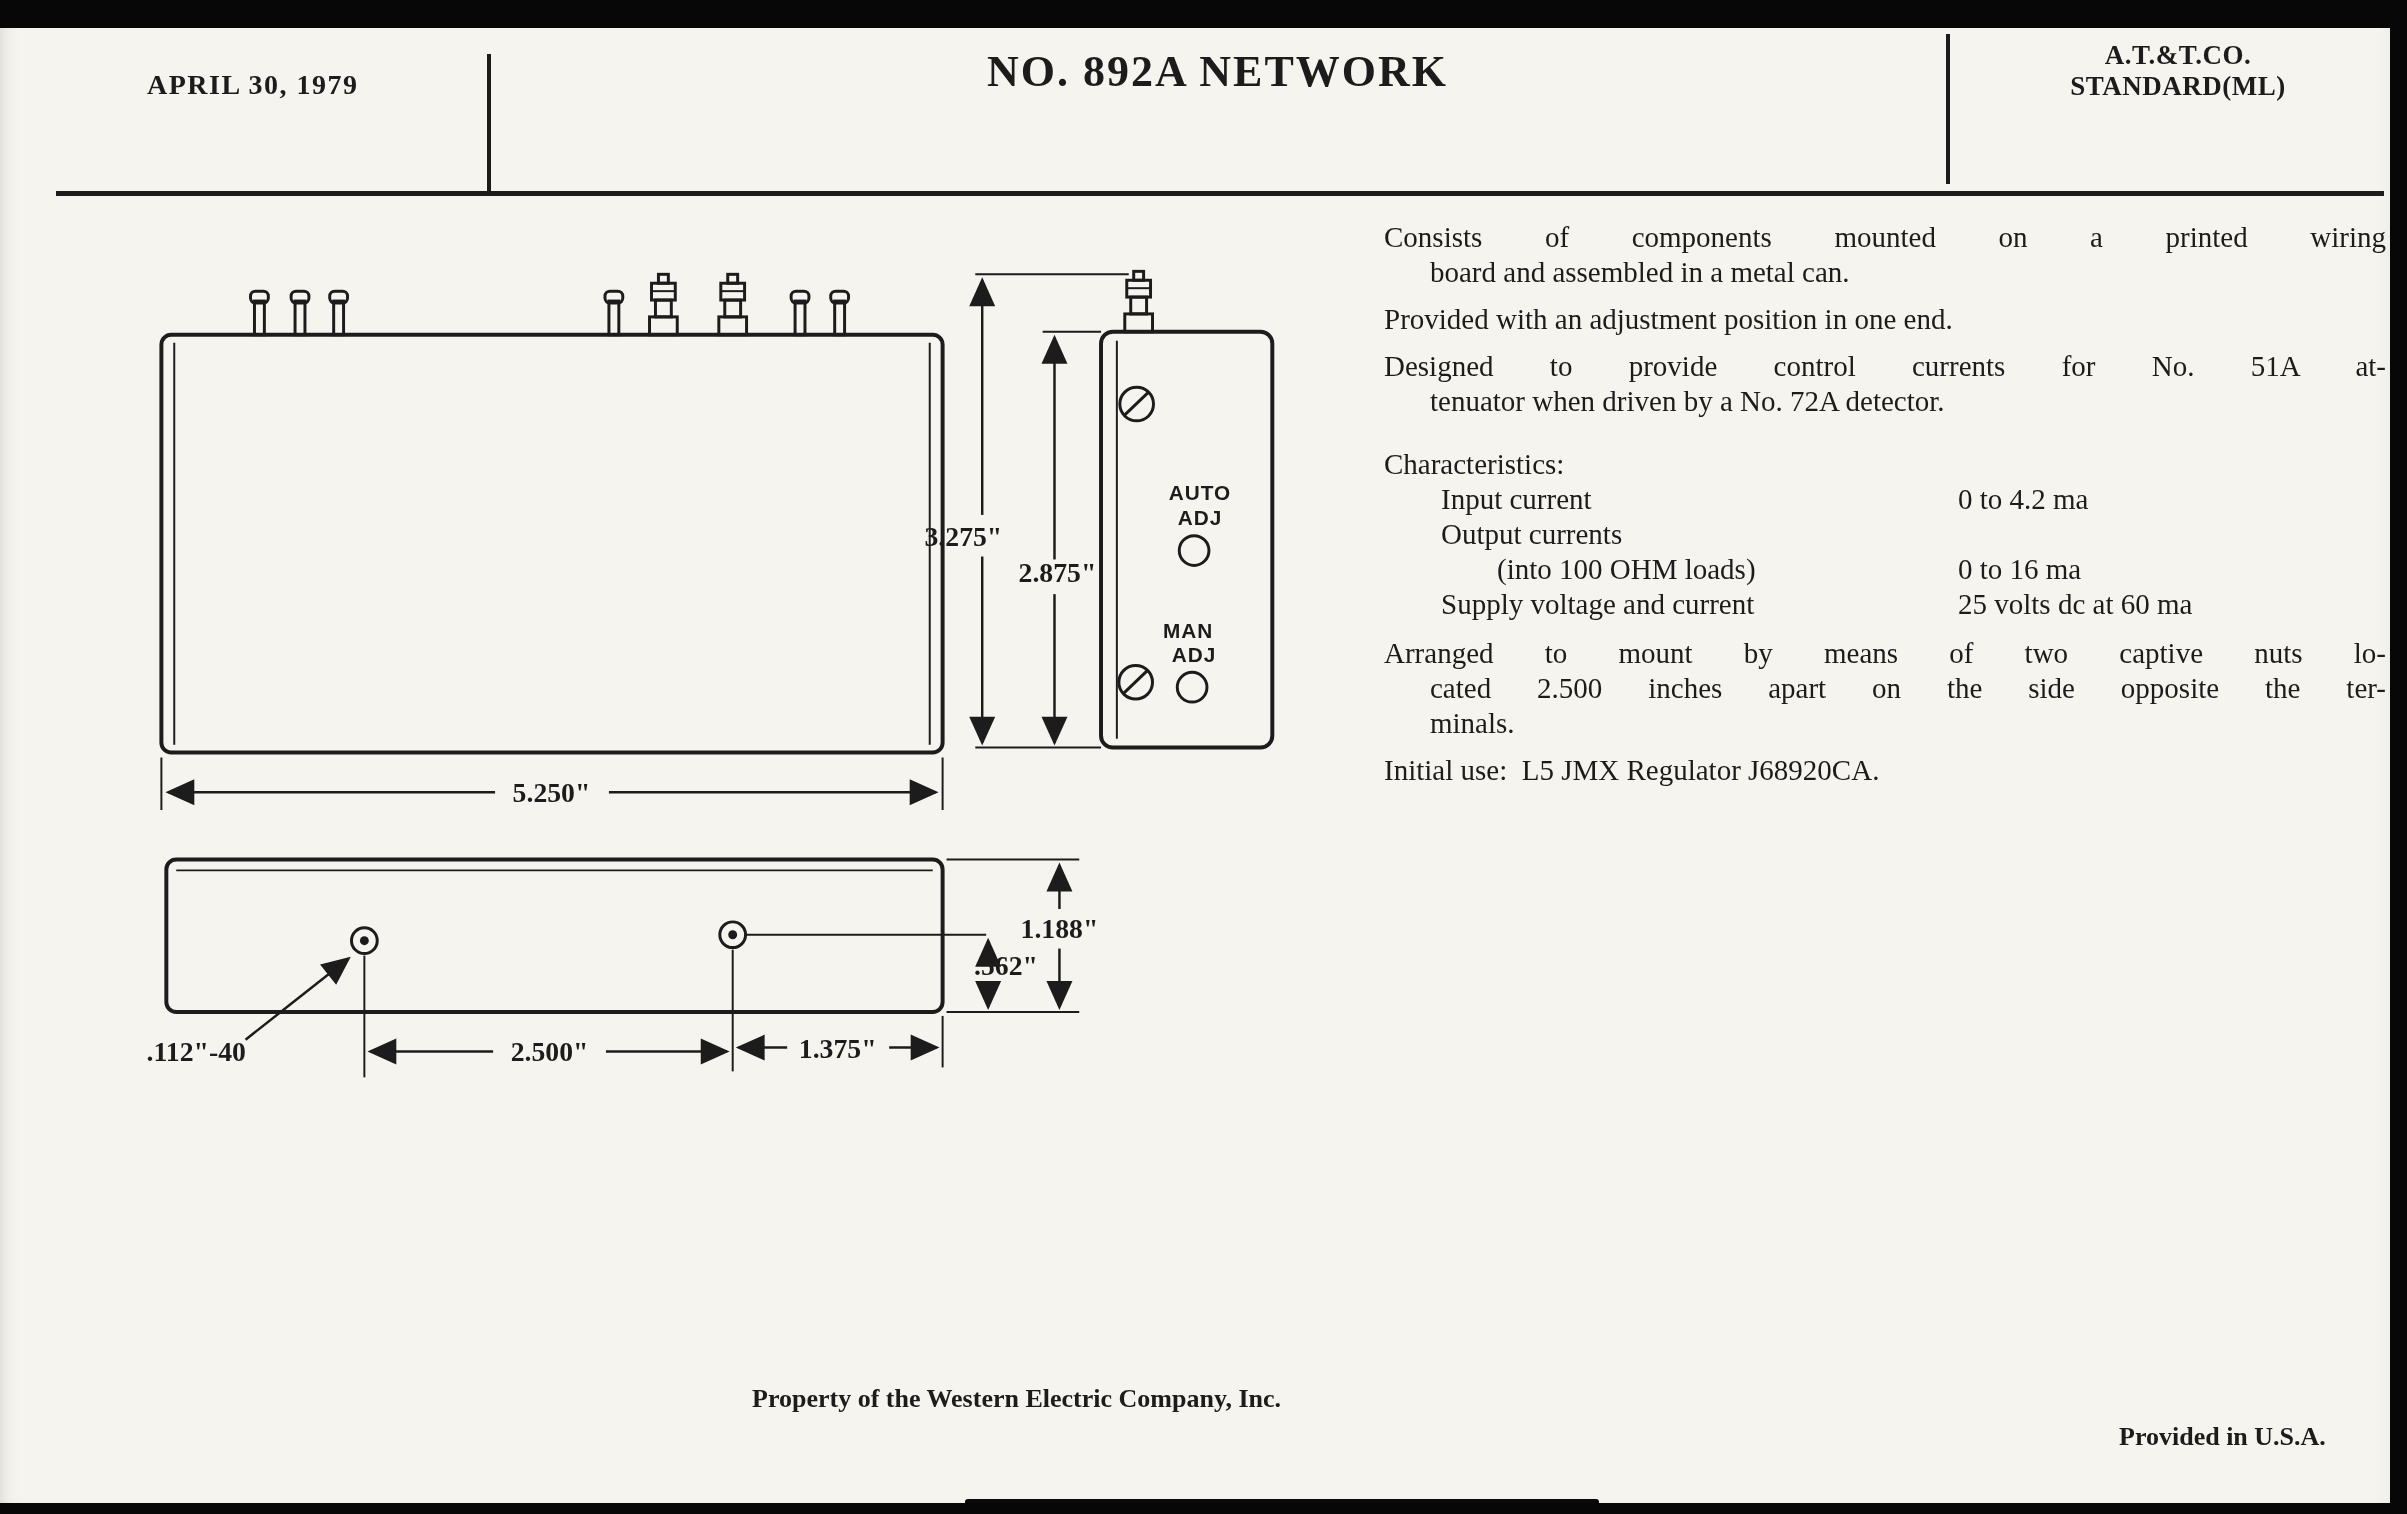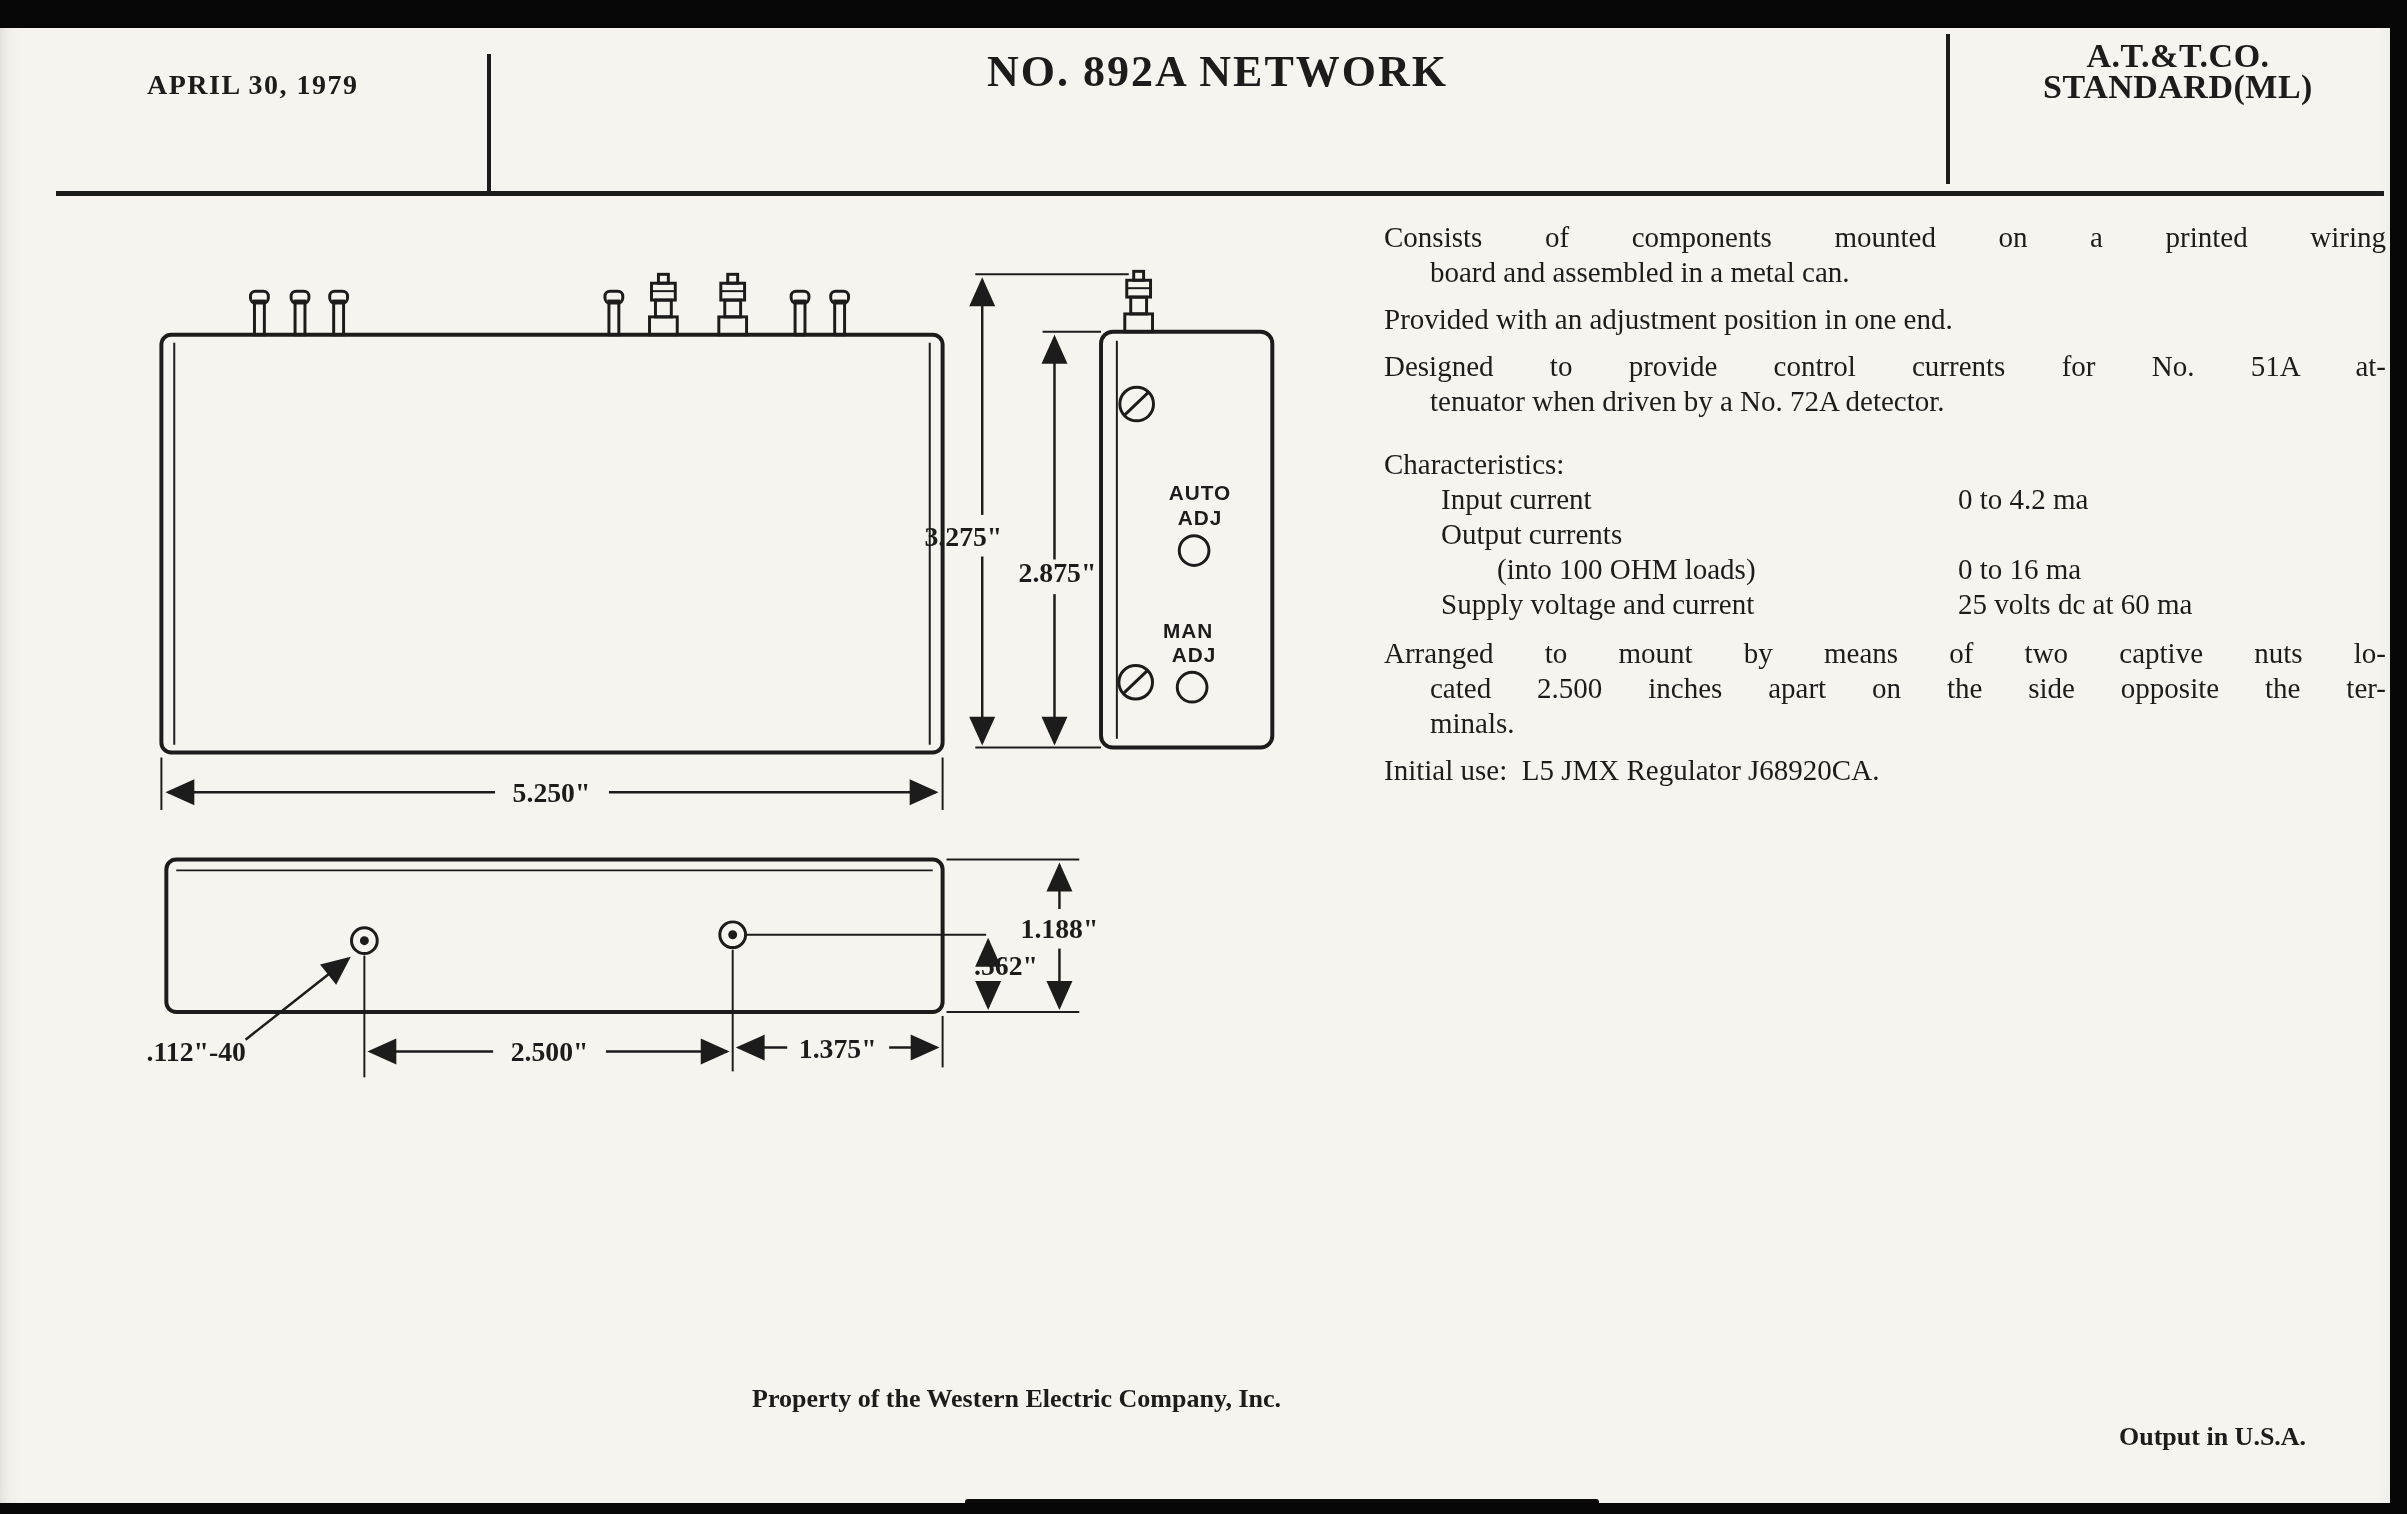--- a/index.html
+++ b/index.html
@@ -11,21 +11,21 @@
   .bar-top    { position:absolute; left:0; top:0; width:100%; height:28px; background:#070707; }
   .bar-right  { position:absolute; right:0; top:0; width:18px; height:100%; background:#070707; }
   .bar-bottom { position:absolute; left:0; bottom:0; width:100%; height:12px; background:#070707; }
   .smudge     { position:absolute; left:965px; top:1499px; width:634px; height:16px; background:#0a0a0a; border-radius:3px; }
 
   
   .doc-date { position:absolute; left:147px; top:69px; font-size:28px; font-weight:bold; letter-spacing:1.5px; }
   .doc-title { position:absolute; left:487px; top:46px; width:1461px; text-align:center;
                font-size:44px; font-weight:bold; letter-spacing:2px; }
   .standard-block { position:absolute; left:1970px; top:40px; width:416px; text-align:center;
-                    font-size:34px; font-weight:bold; line-height:31px; letter-spacing:0.5px; }
+                    font-size:27px; font-weight:bold; line-height:31px; letter-spacing:0.5px; }
   .vsep { position:absolute; width:4px; background:#1c1c1c; }
   .vsep.left  { left:487px; top:54px; height:137px; }
   .vsep.right { left:1946px; top:34px; height:150px; }
   .hrule { position:absolute; left:56px; top:191px; width:2328px; height:5px; background:#1c1c1c; }
 
   
   svg.drawing { position:absolute; inset:0; width:2408px; height:1515px; pointer-events:none; }
   .ink   { stroke:#1c1c1c; fill:none; }
   .sw4   { stroke-width:4px; }
   .sw3   { stroke-width:3px; }
@@ -251,21 +251,21 @@
       <div class="line cont">minals.</div>
     </div>
 
     <div class="para initial-use">
       <div class="line">Initial use:&nbsp; L5 JMX Regulator J68920CA.</div>
     </div>
 
   </section>
 
   <div class="footer-property">Property of the Western Electric Company, Inc.</div>
-  <div class="footer-printed">Output in U.S.A.</div>
+  <div class="footer-printed">Provided in U.S.A.</div>
 
 </div>
 
 <div class="bar-top"></div>
 <div class="bar-right"></div>
 <div class="smudge"></div>
 <div class="bar-bottom"></div>
 
 
 </body></html>

